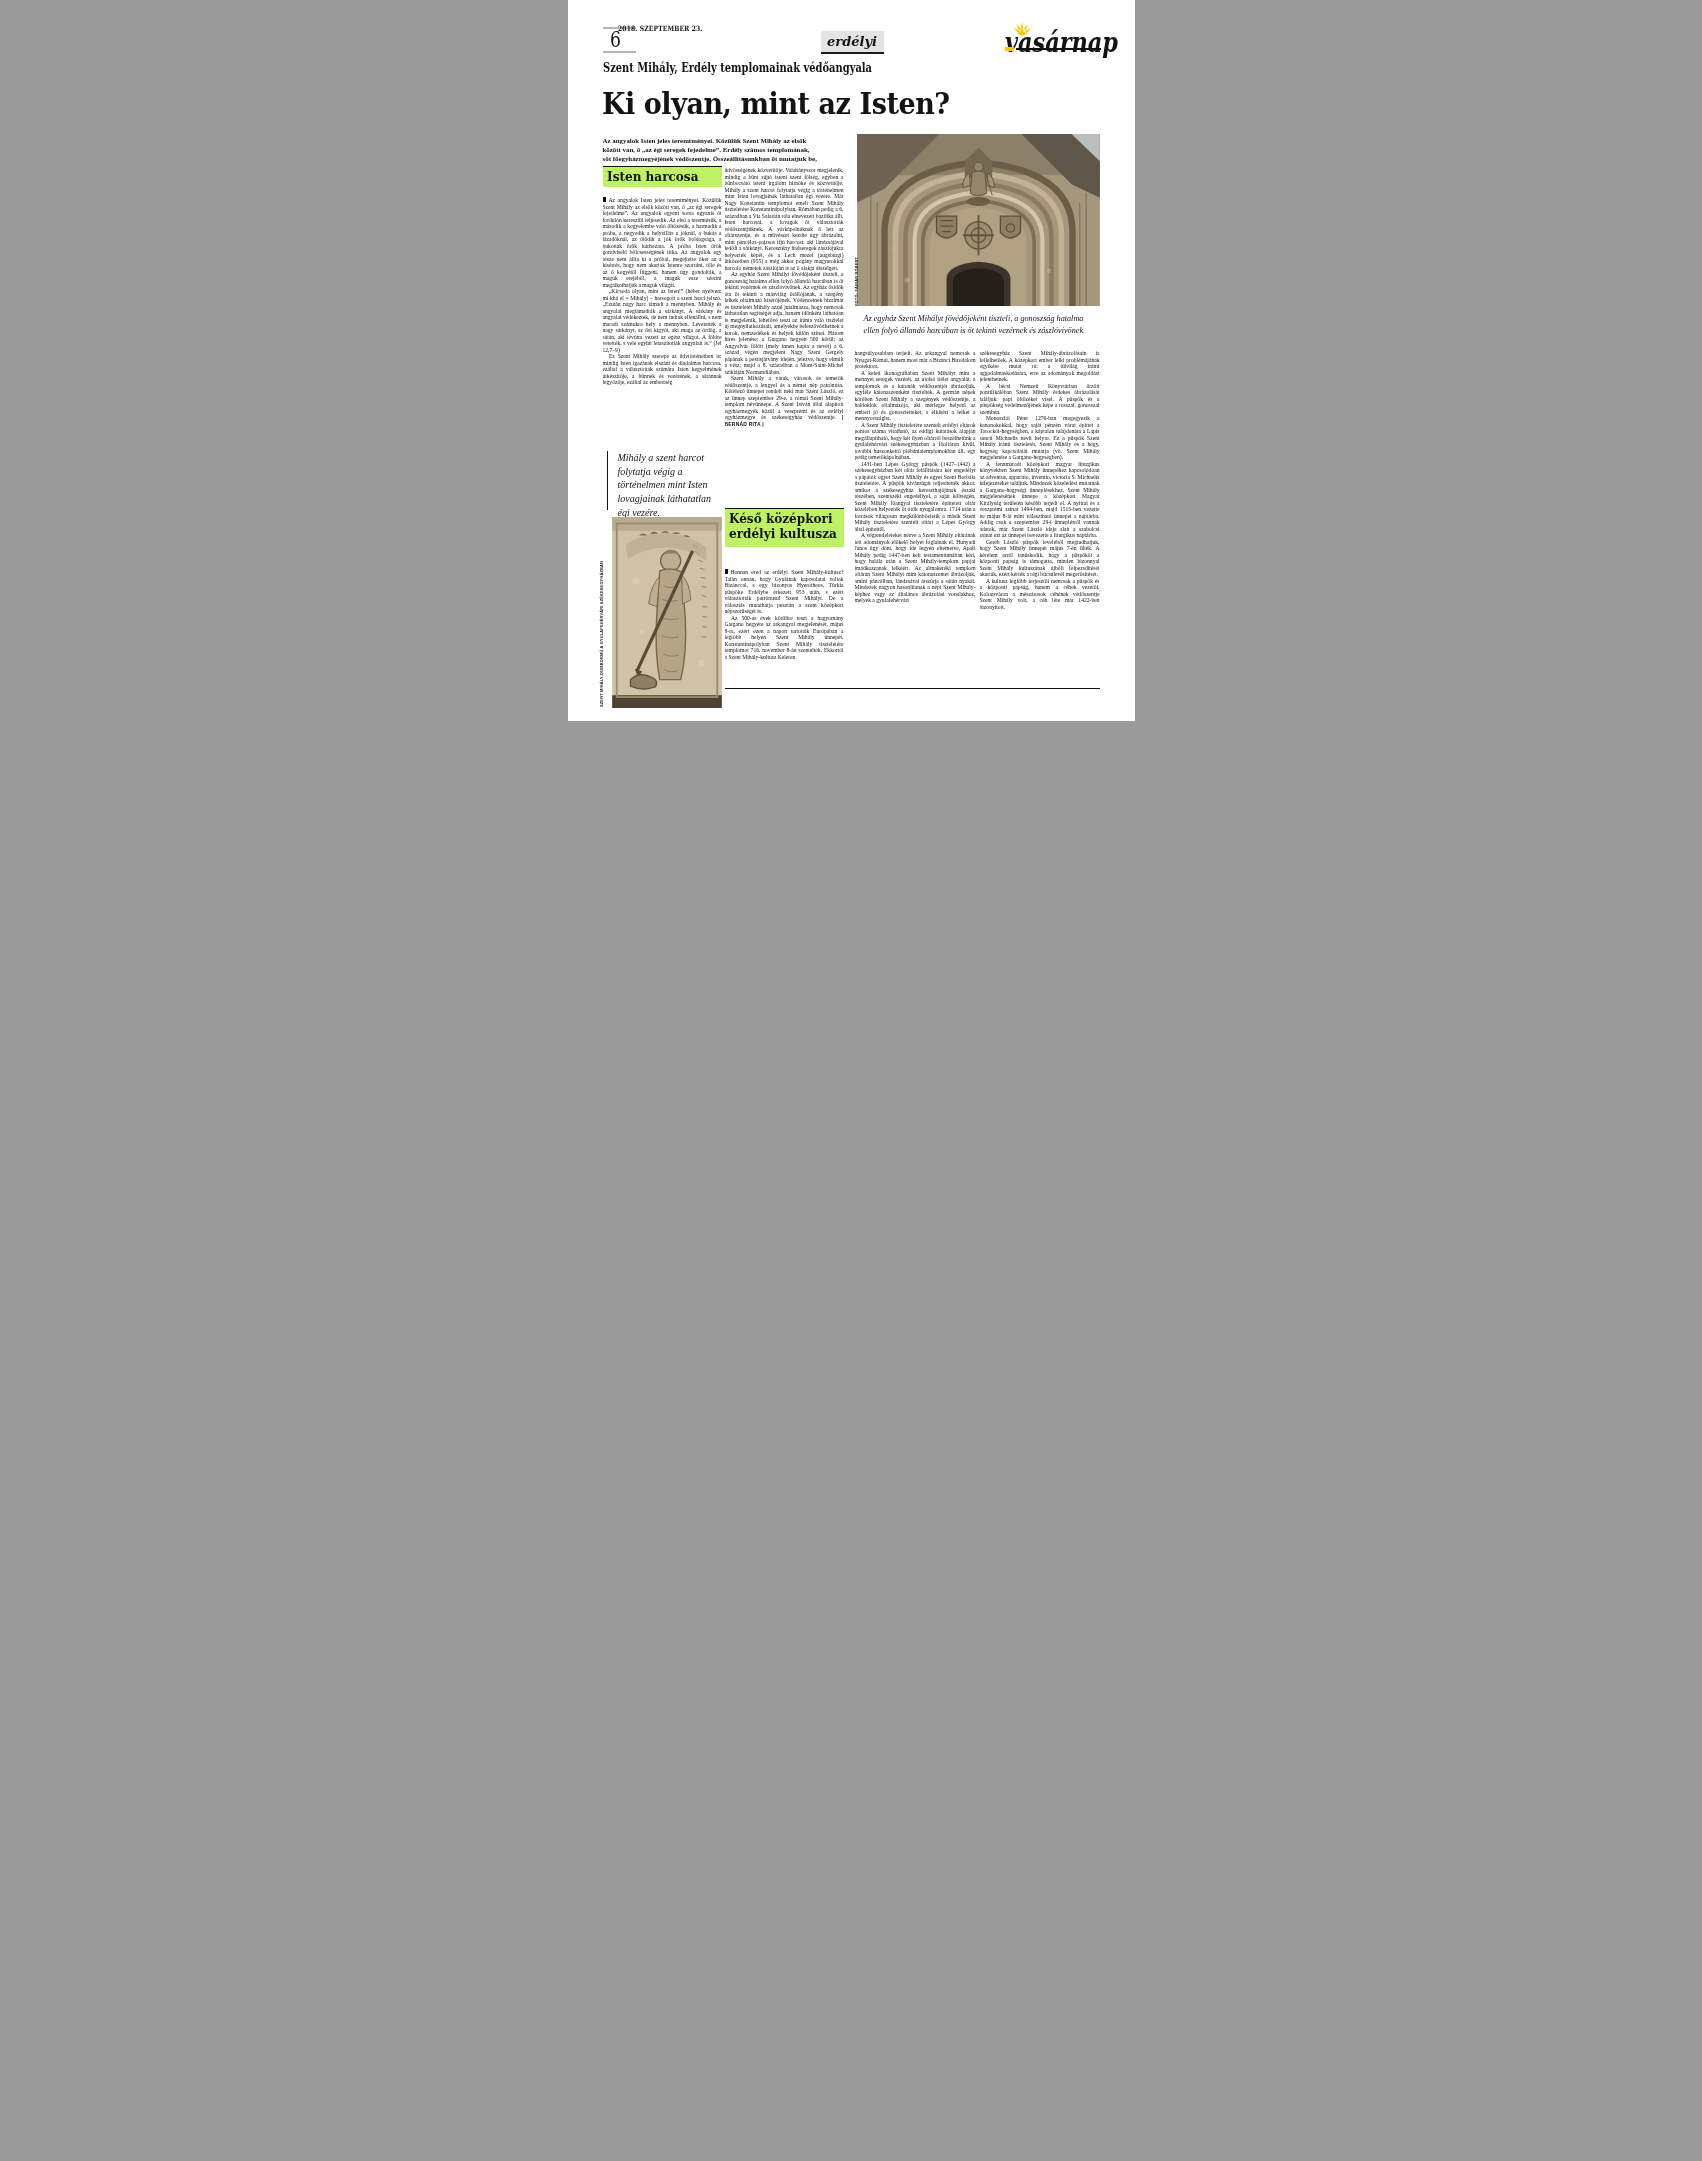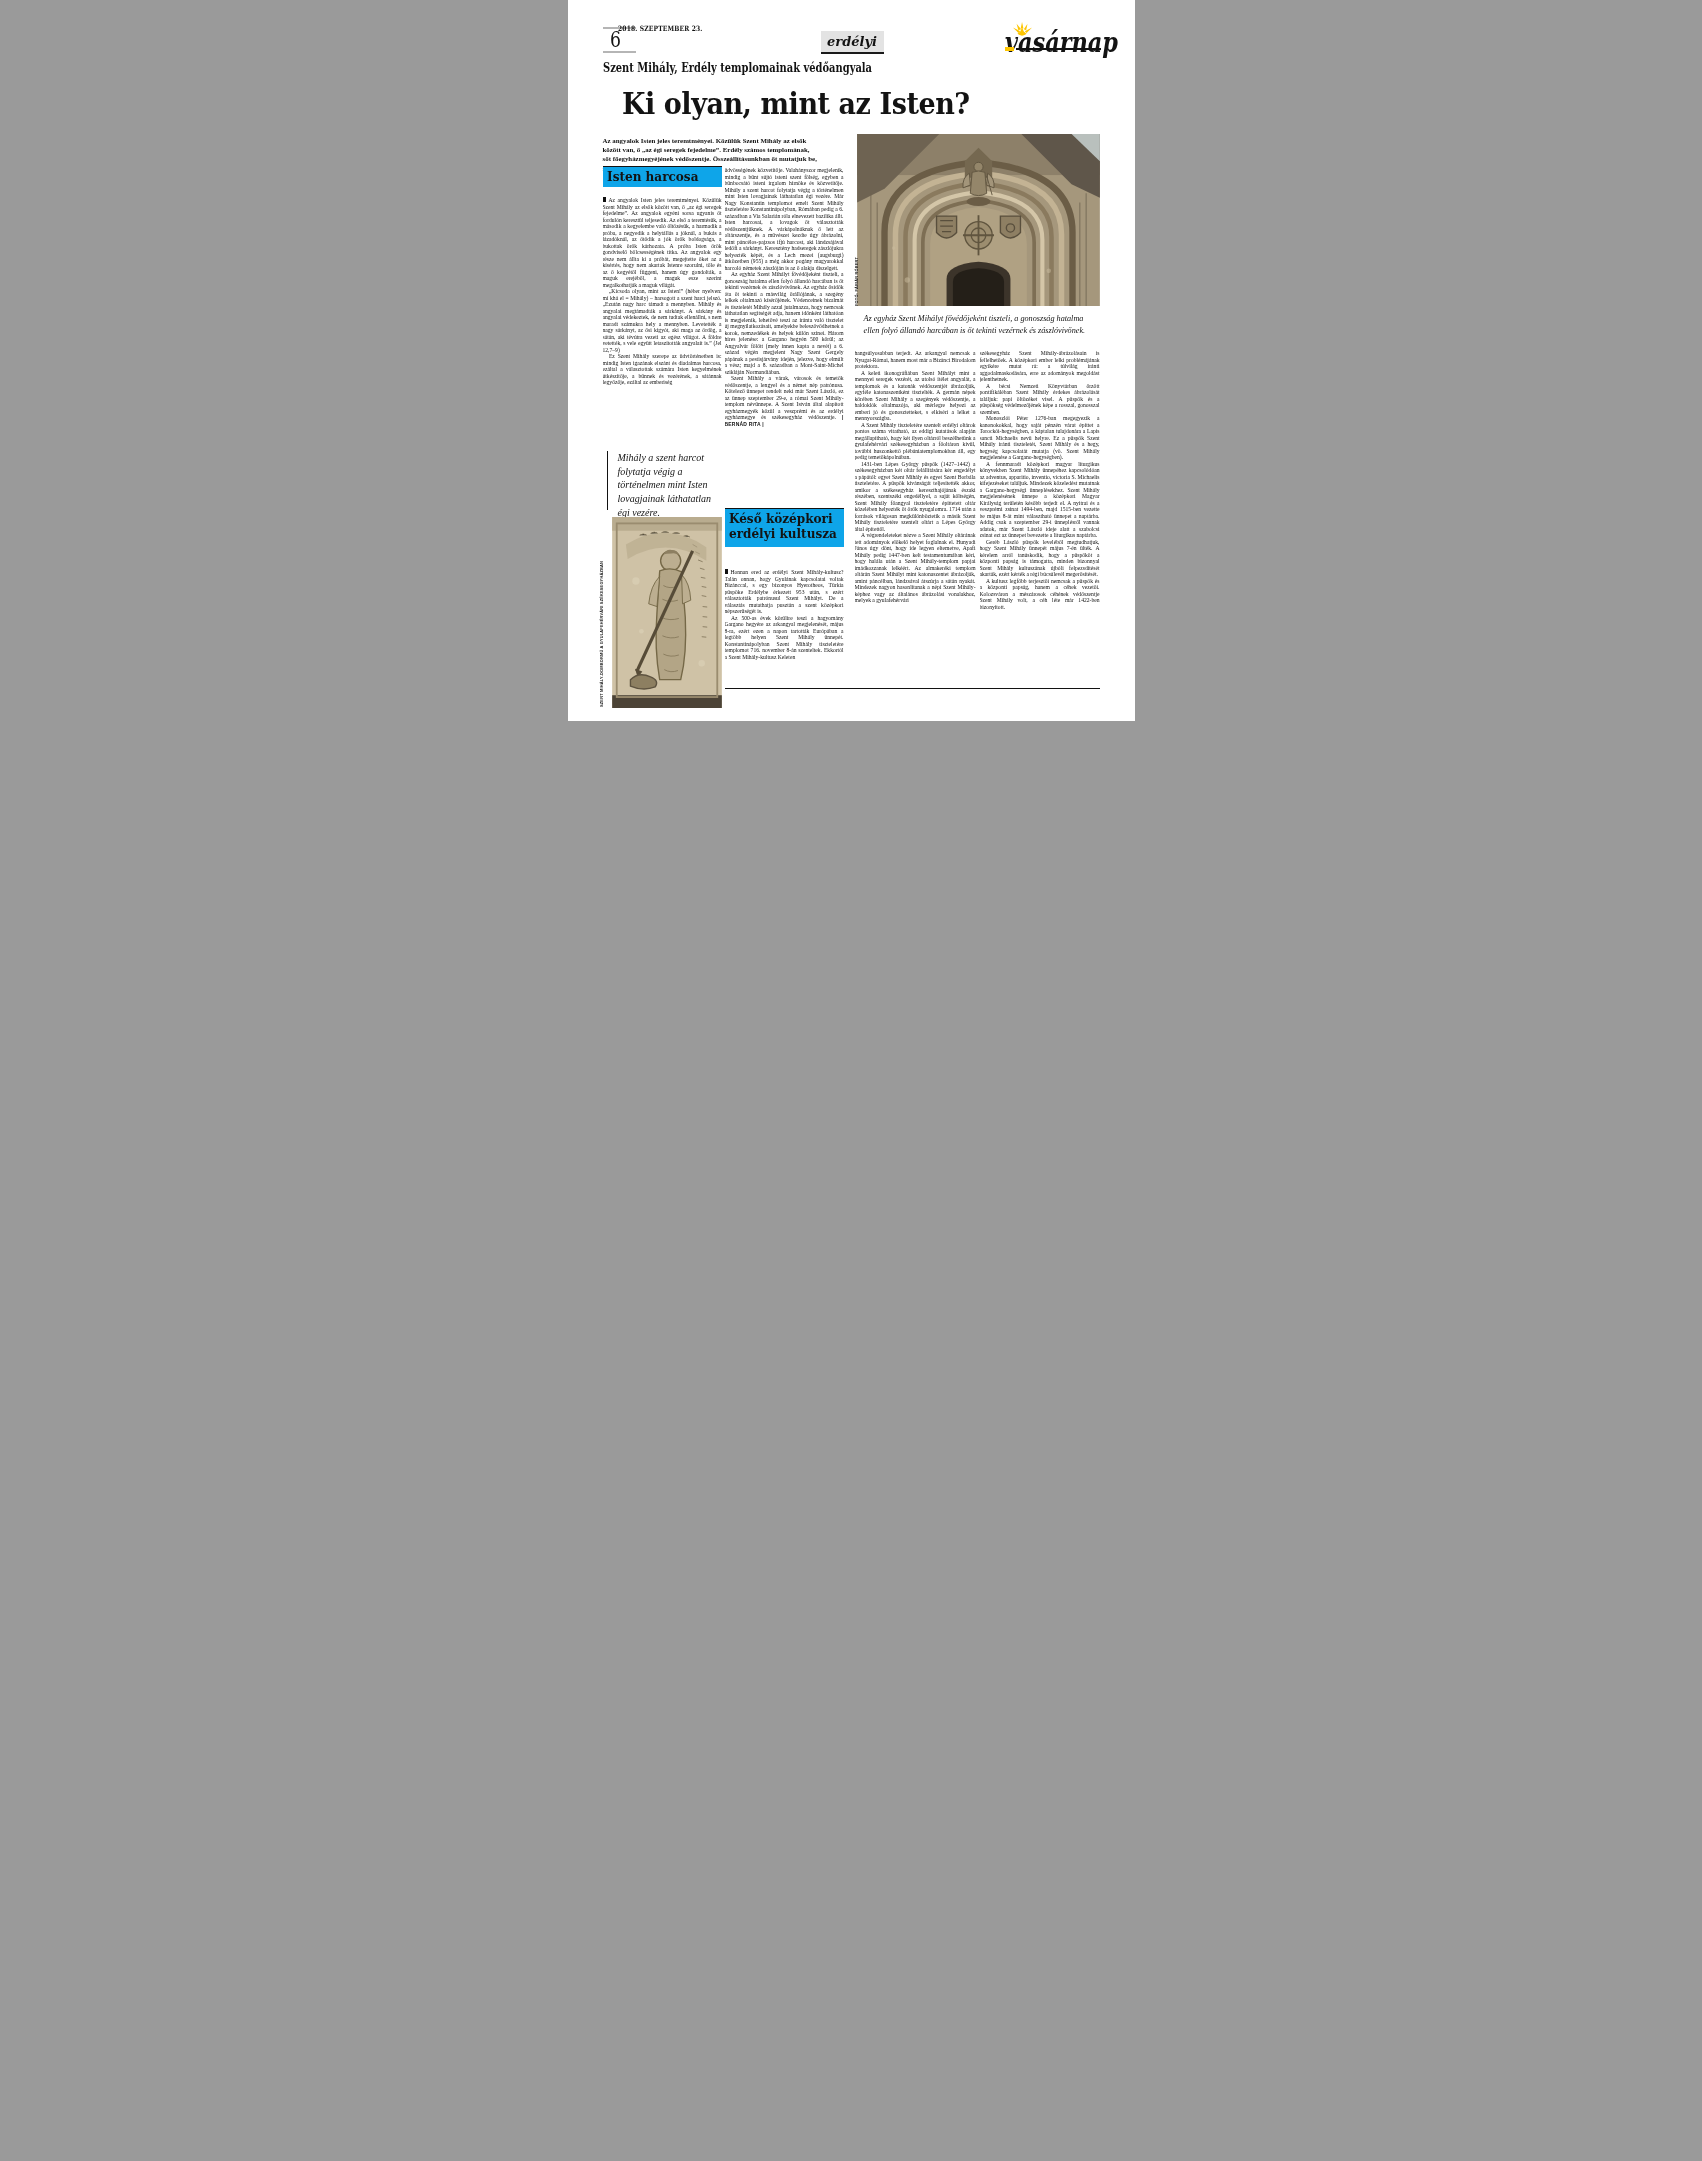--- a/index.html
+++ b/index.html
@@ -14,25 +14,25 @@
   .pgdate{font-family:"DejaVu Serif",serif;font-weight:700;font-size:7.3px;letter-spacing:0.2px;}
   .fokuszbox{width:63px;height:20.6px;background:#e3e3e3;border-bottom:2.3px solid #1a1a1a;
              display:flex;align-items:center;justify-content:center;}
   .fokusz{font-style:italic;font-weight:700;font-size:13px;font-family:"DejaVu Serif",serif;}
   .masthead{font-style:italic;font-weight:700;font-size:28px;font-family:"DejaVu Serif",serif;line-height:1;}
   .mast-under-y{background:#fdc500;width:9.2px;height:3.2px;}
   .mast-under-b{background:#121212;width:85px;height:2.3px;}
 
   
   .kicker{font-family:"DejaVu Serif",serif;font-weight:700;font-size:12.4px;}
-  .headline{font-family:"DejaVu Serif",serif;font-weight:700;font-size:30px;letter-spacing:-0.5px;line-height:1;margin-left:20px;}
+  .headline{font-family:"DejaVu Serif",serif;font-weight:700;font-size:30px;letter-spacing:-0.5px;line-height:1;}
   .lead{font-weight:700;font-size:6.9px;line-height:9.2px;width:215px;text-align:left;}
 
   
-  .sechead{background:#0ea5e9;border-top:1.4px solid #121212;}
+  .sechead{background:#bef264;border-top:1.4px solid #121212;}
   .sechead .t{font-family:"DejaVu Serif",serif;font-weight:700;font-size:13.7px;line-height:15px;padding:1.8px 0 0 4.6px;}
 
   
   .col{font-size:5.6px;line-height:6.5px;text-align:justify;overflow:hidden;}
   .col p{margin:0;}
   .col p.ind{text-indent:6.4px;}
   .marker{display:inline-block;width:3.2px;height:5px;background:#111;margin-right:2.7px;}
   .byline{font-family:"Liberation Sans",sans-serif;font-weight:700;font-size:5px;letter-spacing:0.2px;}
 
   .pullquote{font-style:italic;font-size:10px;line-height:13.7px;border-left:1.8px solid #121212;padding-left:10px;}

